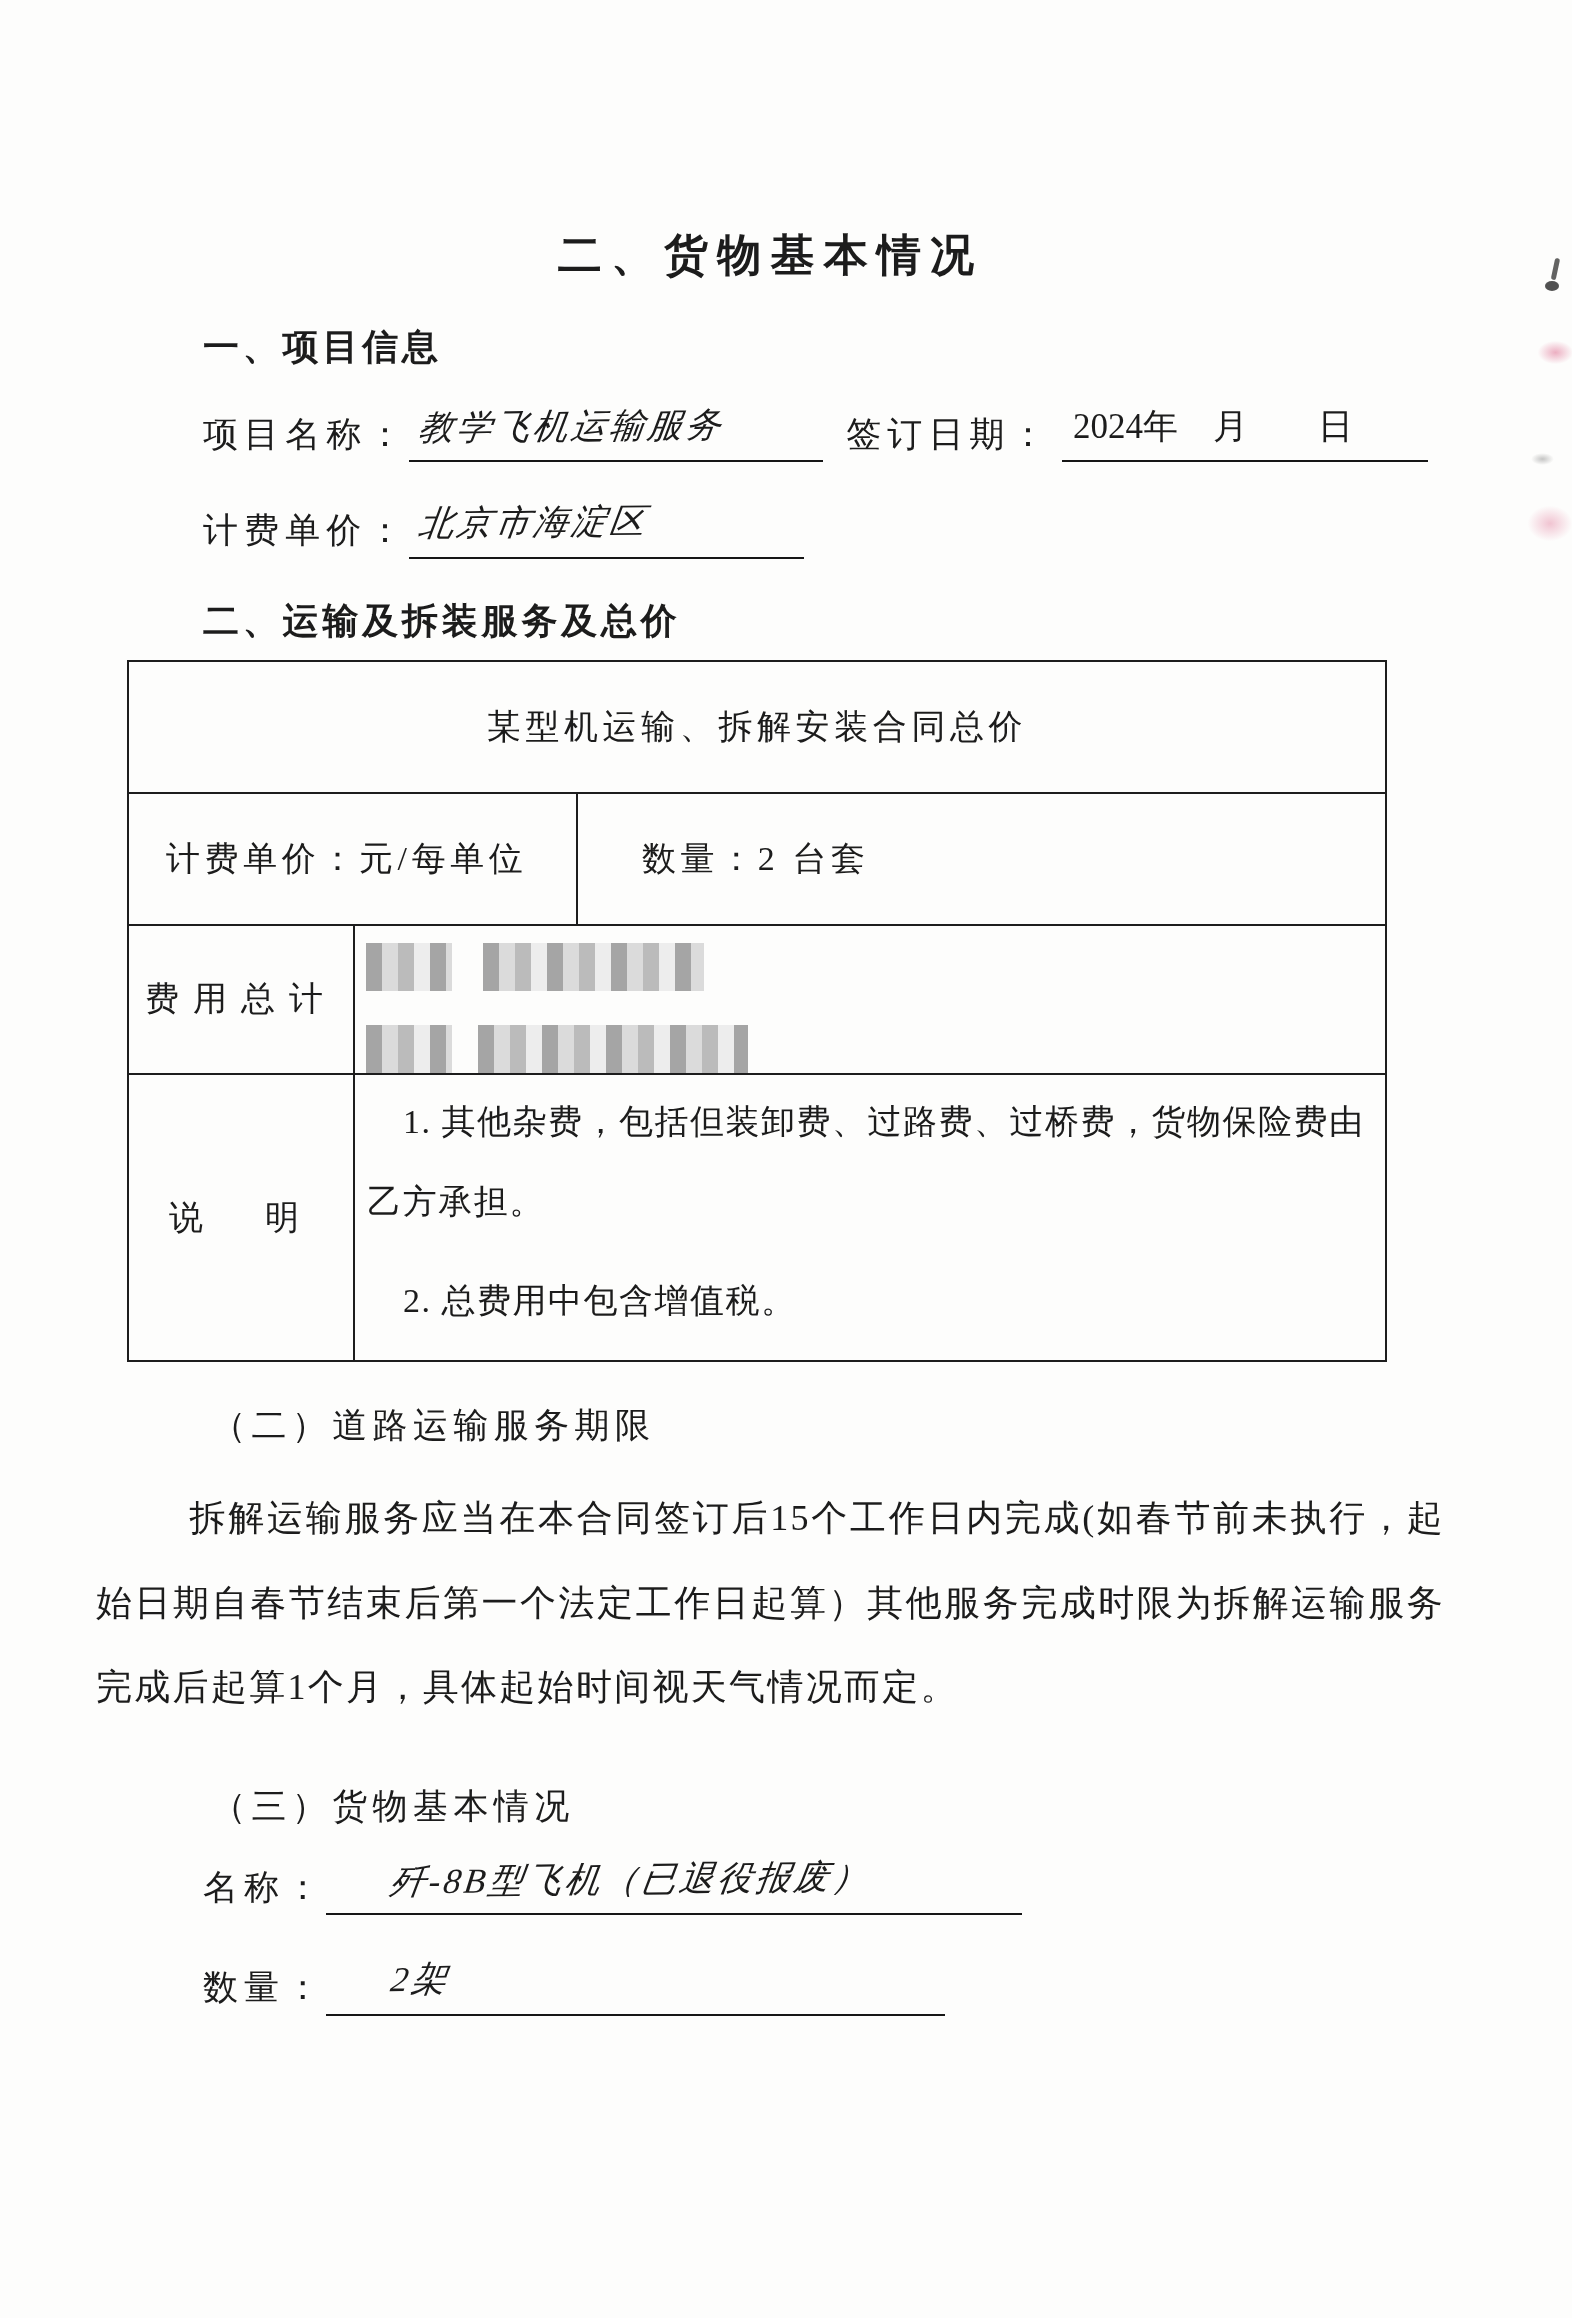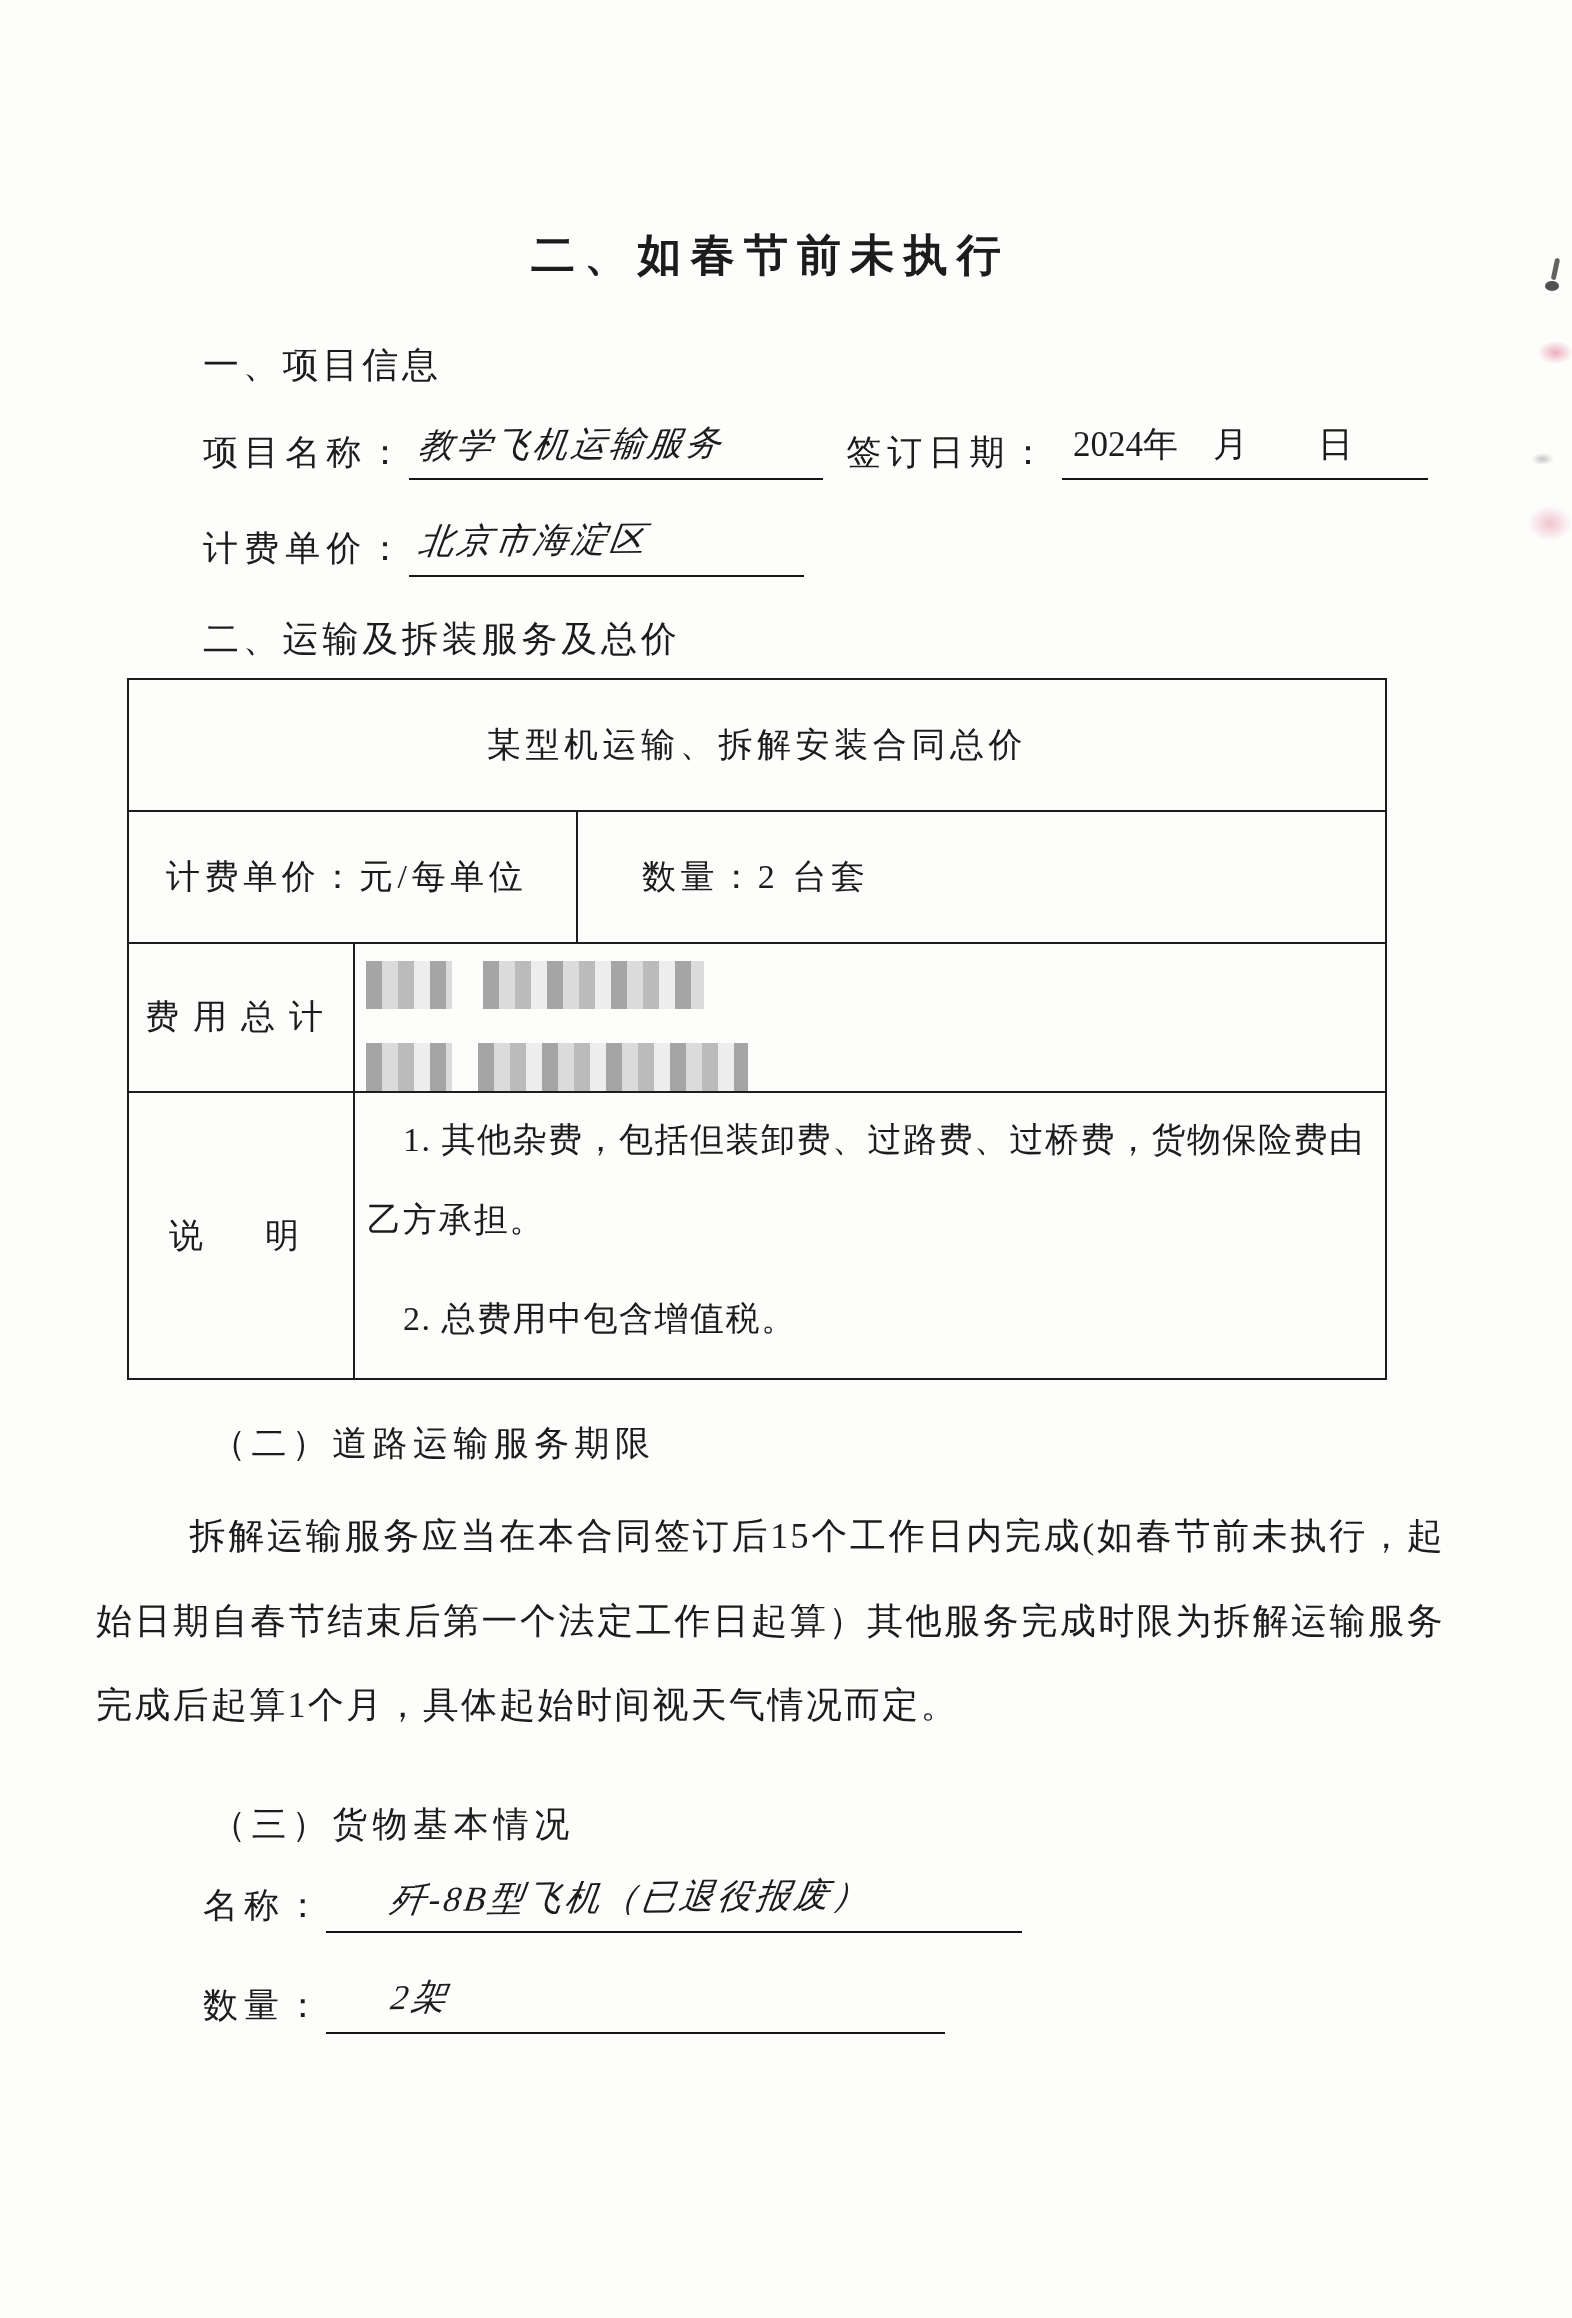--- a/index.html
+++ b/index.html
@@ -42,23 +42,23 @@
     transform:skewX(-8deg) rotate(-0.6deg);
   }
   .u-contract { min-width:430px; letter-spacing:2.3px; }
   .u-project  { min-width:387px; }
   .u-date     { min-width:338px; margin-left:10.7px; }
   .u-place    { min-width:368px; }
   .u-gname    { min-width:614px; padding-left:65px; }
   .u-gqty     { min-width:537px; padding-left:65px; }
 
   .h2 {
-    margin:56px 0 0 107px;
+    margin:38px 0 0 107px;
     font-family:"Liberation Sans", sans-serif;
-    font-weight:400;
+    font-weight:700;
     font-size:36px;
     letter-spacing:3.8px;
   }
   .h2-tight { margin-top:38px; }
   .sub { margin:21.5px 0 0 115px; font-size:35px; letter-spacing:5.4px; }
   .sub-gap { margin-top:40px; }
   .sub-gap-lg { margin-top:54px; }
 
   table.contract {
     margin:14px 0 0 31px;
@@ -131,21 +131,21 @@
     left:1531px; top:453px; width:23px; height:12.3px;
     background:radial-gradient(ellipse at center, rgba(90,90,90,.35), rgba(90,90,90,0) 70%);
   }
 </style>
 </head>
 <body>
 
 <div class="page">
   <div class="content">
 
-    <div class="doc-title">二、如春节前未执行</div>
+    <div class="doc-title">二、货物基本情况</div>
 
 
     <div class="h2">一、项目信息</div>
 
     <div class="line ind" style="margin-top:28px;">
       <span class="lbl">项目名称：</span><span class="uline u-project"><span class="hand">教学飞机运输服务</span></span><span class="lbl" style="margin-left:23px;">签订日期：</span><span class="uline u-date"><span>2024年　月　　日</span></span>
     </div>
 
     <div class="line ind" style="margin-top:34px;">
       <span class="lbl">计费单价：</span><span class="uline u-place"><span class="hand">北京市海淀区</span></span>

